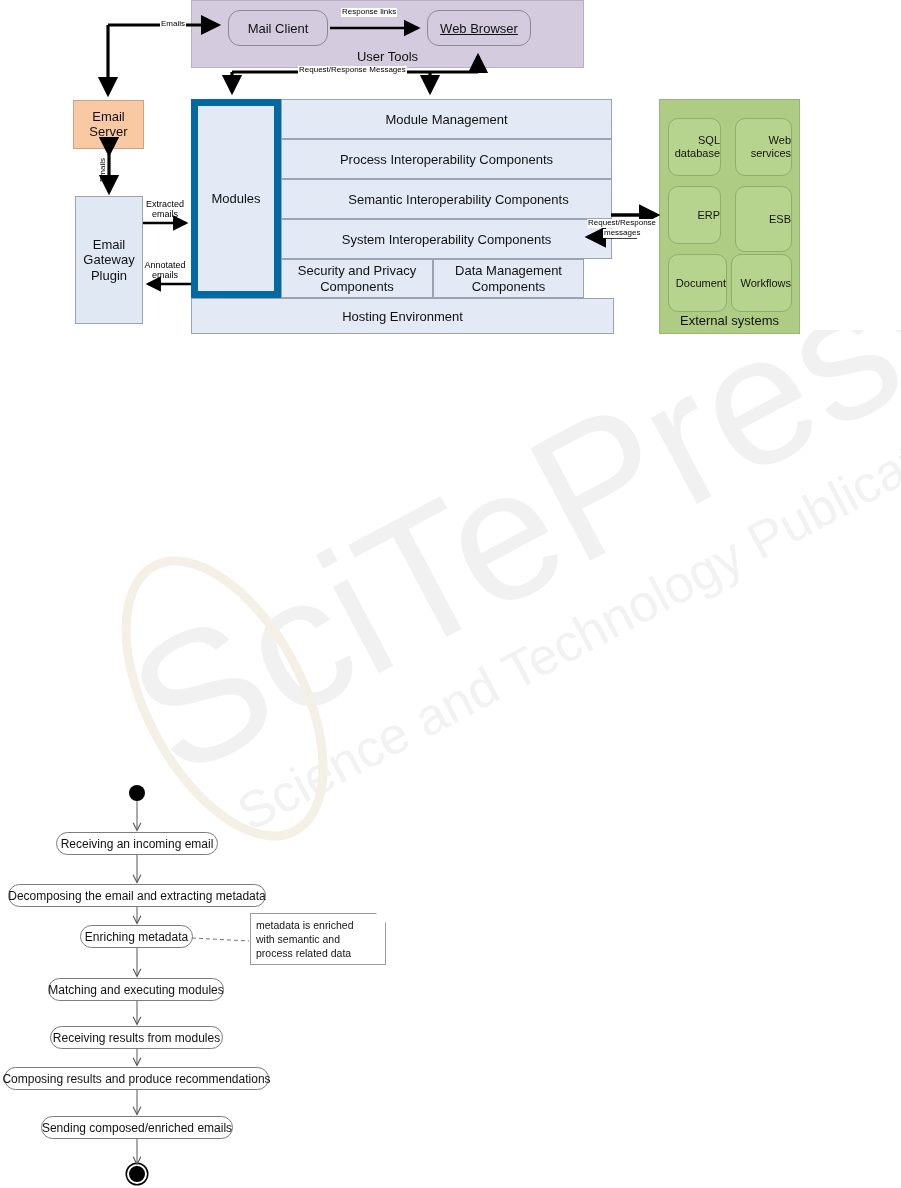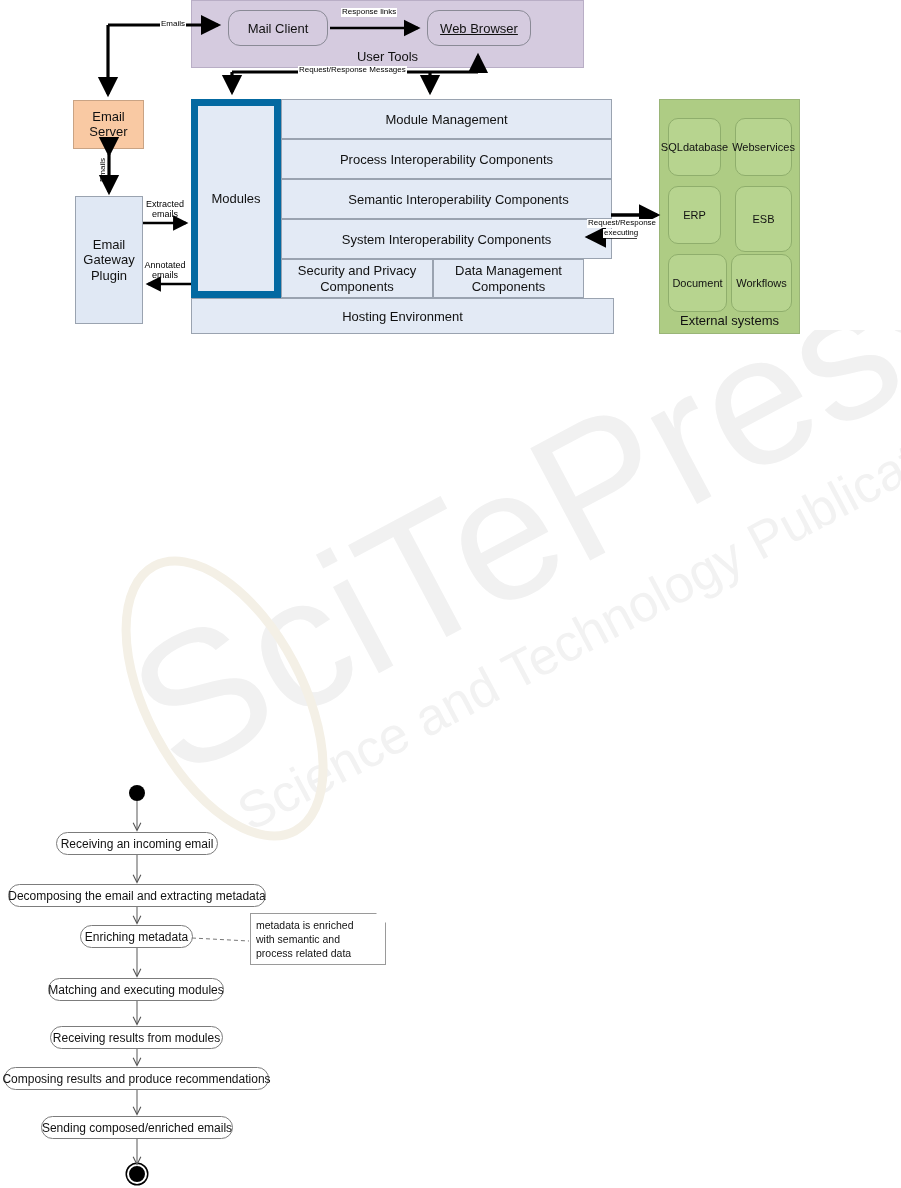--- a/index.html
+++ b/index.html
@@ -101,21 +101,21 @@
     background:#e3eaf5; border:1px solid #9aa3b0; font-size:13px; }
 
   #external-systems {
     left: 659px; top: 99px; width: 141px; height: 235px;
     background: #aecc84; border: 1px solid #9ab578;
     align-items: flex-end; justify-content: center;
     font-size: 13px; padding-bottom: 5px; z-index: 2;
   }
   .ext-node {
     background: #b7d48f; border: 1px solid #8fae6c; border-radius: 10px;
-    font-size: 11px; flex-direction: row; line-height: 1.15; z-index: 3;
+    font-size: 11px; flex-direction: column; line-height: 1.15; z-index: 3; align-items: flex-end;
   }
   #ext-sql      { left: 668px; top: 118px; width: 53px; height: 58px; }
   #ext-web      { left: 735px; top: 118px; width: 57px; height: 58px; }
   #ext-erp      { left: 668px; top: 186px; width: 53px; height: 58px; }
   #ext-esb      { left: 735px; top: 186px; width: 57px; height: 66px; }
   #ext-document { left: 668px; top: 254px; width: 59px; height: 58px; }
   #ext-workflows{ left: 731px; top: 254px; width: 61px; height: 58px; }
 
   
   .tiny { font-size: 8px; }
@@ -285,21 +285,21 @@
 
   <div class="lbl tiny bg" style="left:160px; top:20px;">Emails</div>
   <div class="lbl tiny bg" style="left:341px; top:8px;">Response links</div>
   <div class="lbl tiny bg" style="left:298px; top:66px;">Request/Response Messages</div>
   <div class="lbl tiny rot" style="left:99px; top:182px;">Emails</div>
   <div class="lbl sm" style="left:143px; top:200px; text-align:center; width:44px;">Extracted</div>
   <div class="lbl sm" style="left:143px; top:210px; text-align:center; width:44px;">emails</div>
   <div class="lbl sm" style="left:143px; top:261px; text-align:center; width:44px;">Annotated</div>
   <div class="lbl sm" style="left:143px; top:271px; text-align:center; width:44px;">emails</div>
   <div class="lbl tiny bg" style="left:587px; top:219px;">Request/Response</div>
-  <div class="lbl tiny bg" style="left:603px; top:229px;">executing</div>
+  <div class="lbl tiny bg" style="left:603px; top:229px;">messages</div>
 
   <div class="dot-start"></div>
 
   <div class="fc-node" style="left:56px; top:832px; width:162px;">
     <span>Receiving an incoming email</span>
   </div>
   <div class="fc-node" style="left:8px; top:884px; width:258px;">
     <span>Decomposing the email and extracting metadata</span>
   </div>
   <div class="fc-node" style="left:80px; top:925px; width:113px;">

